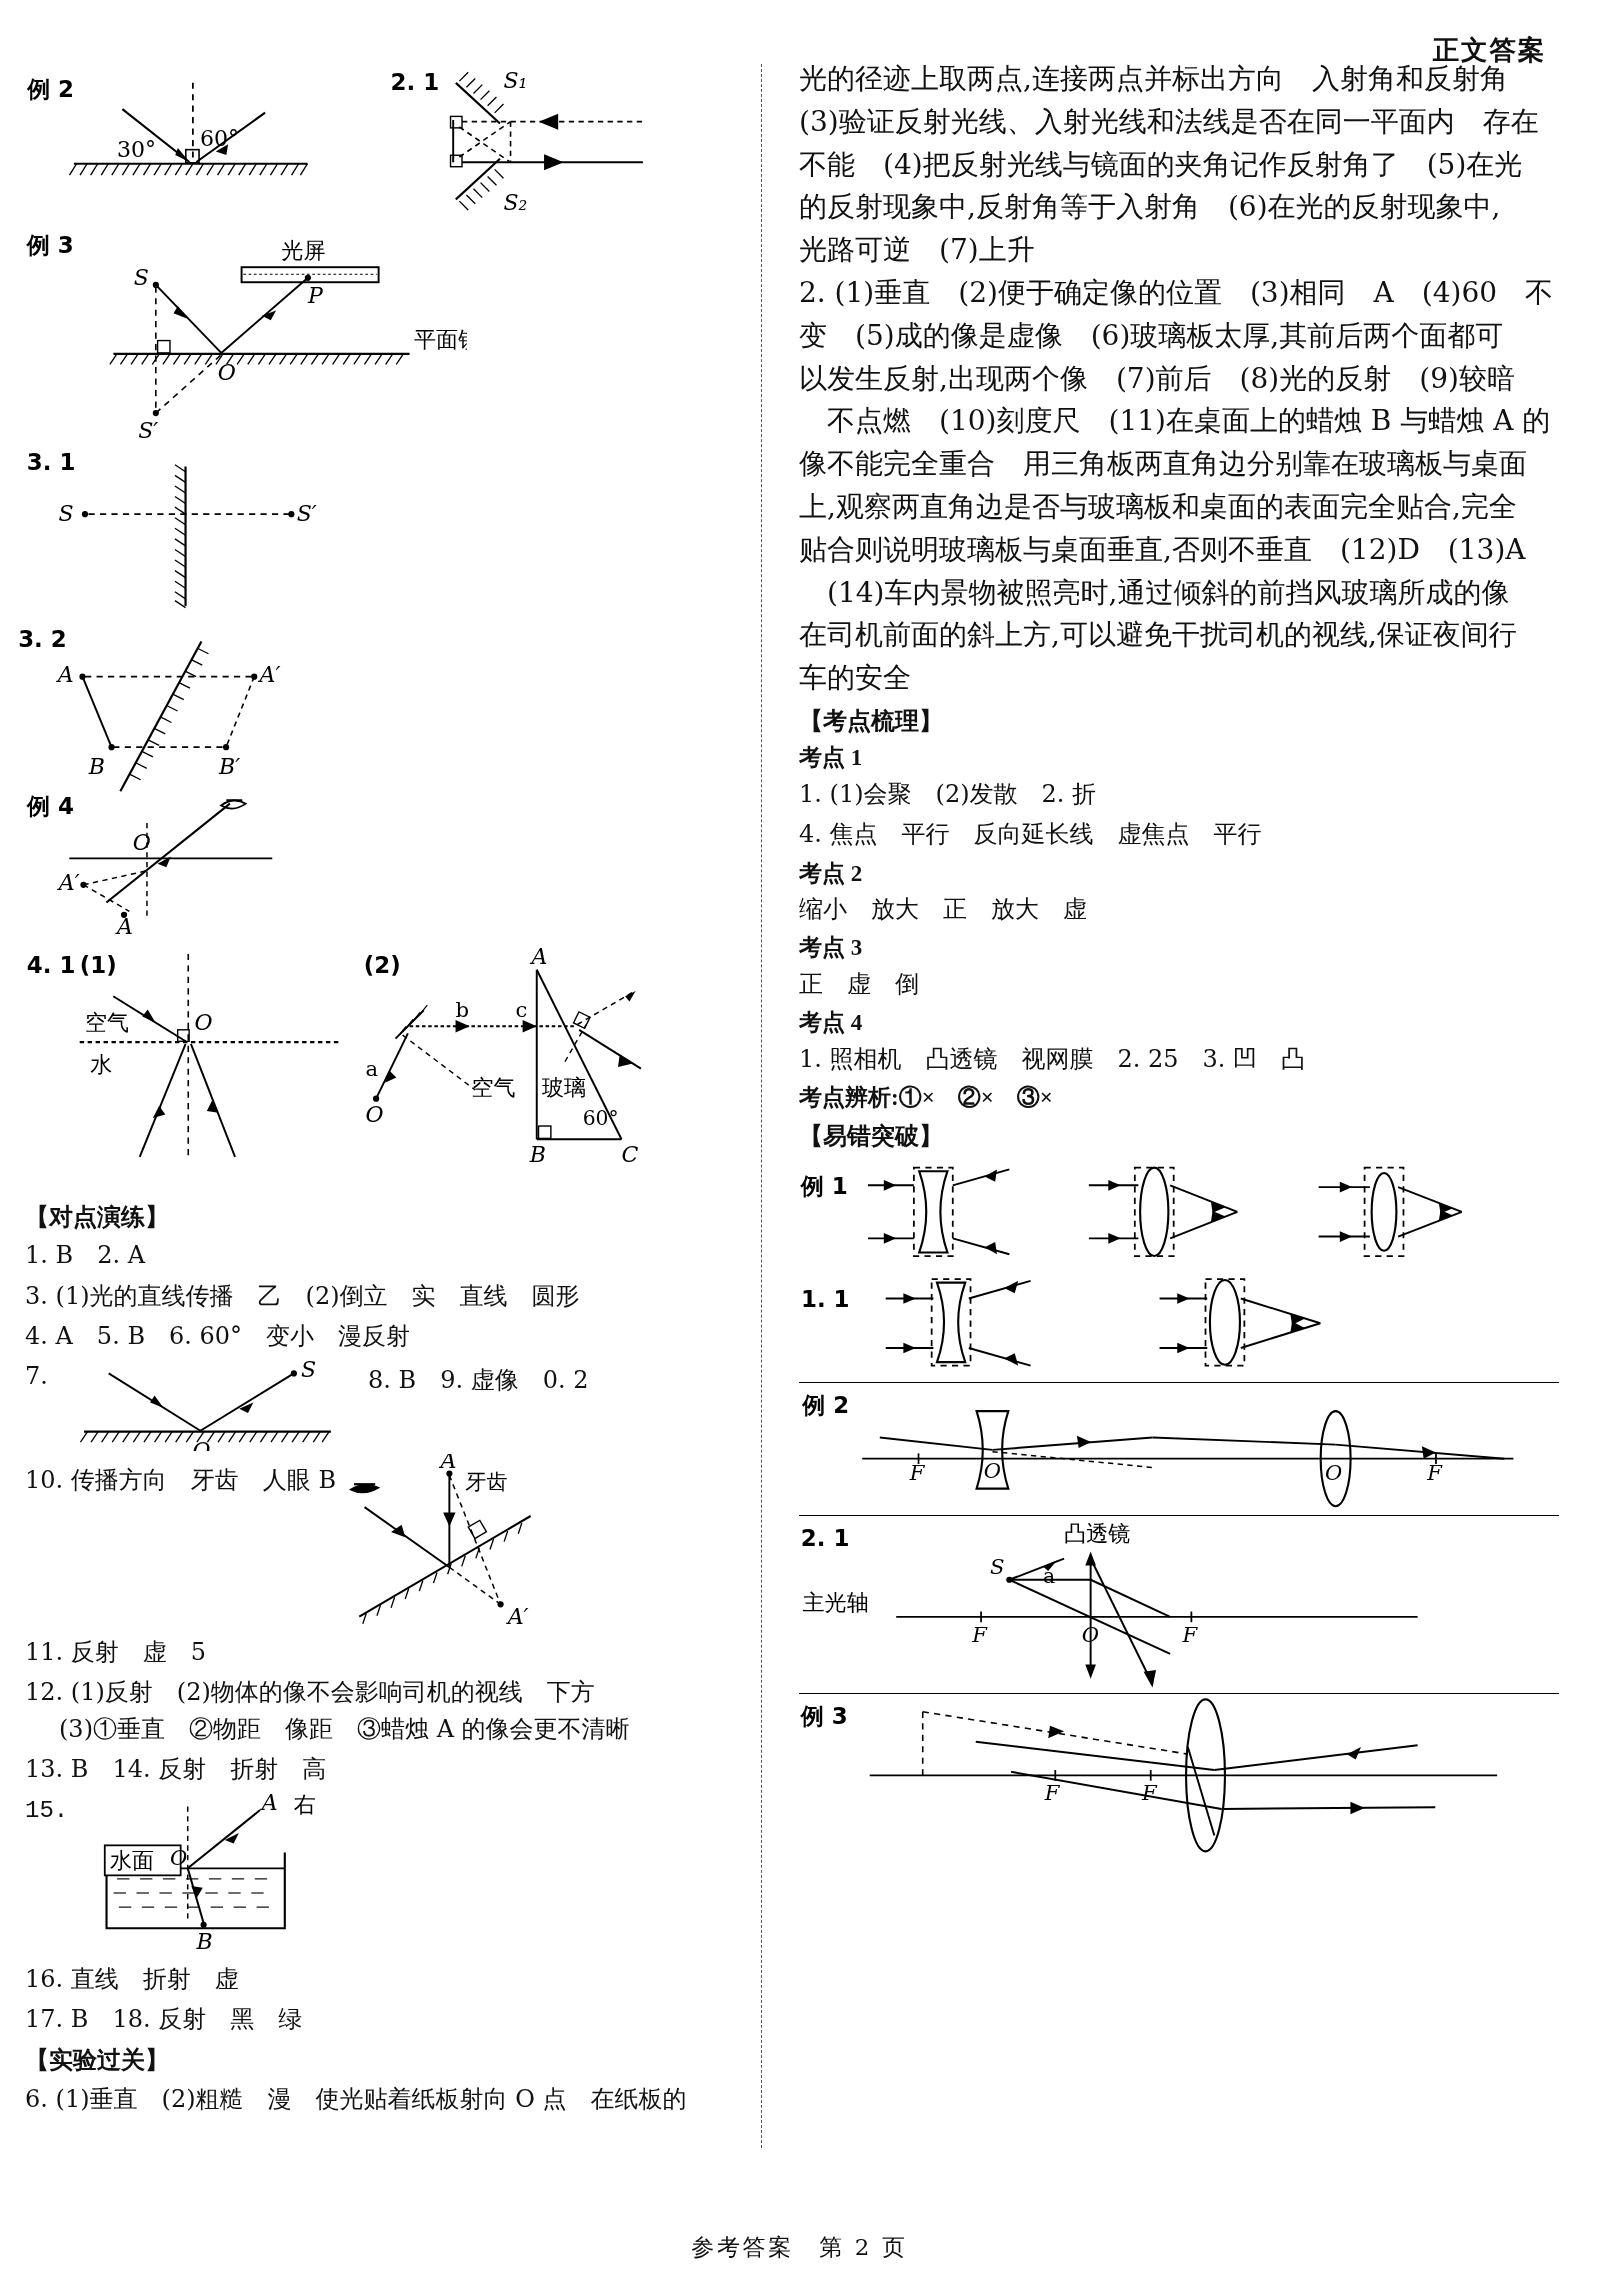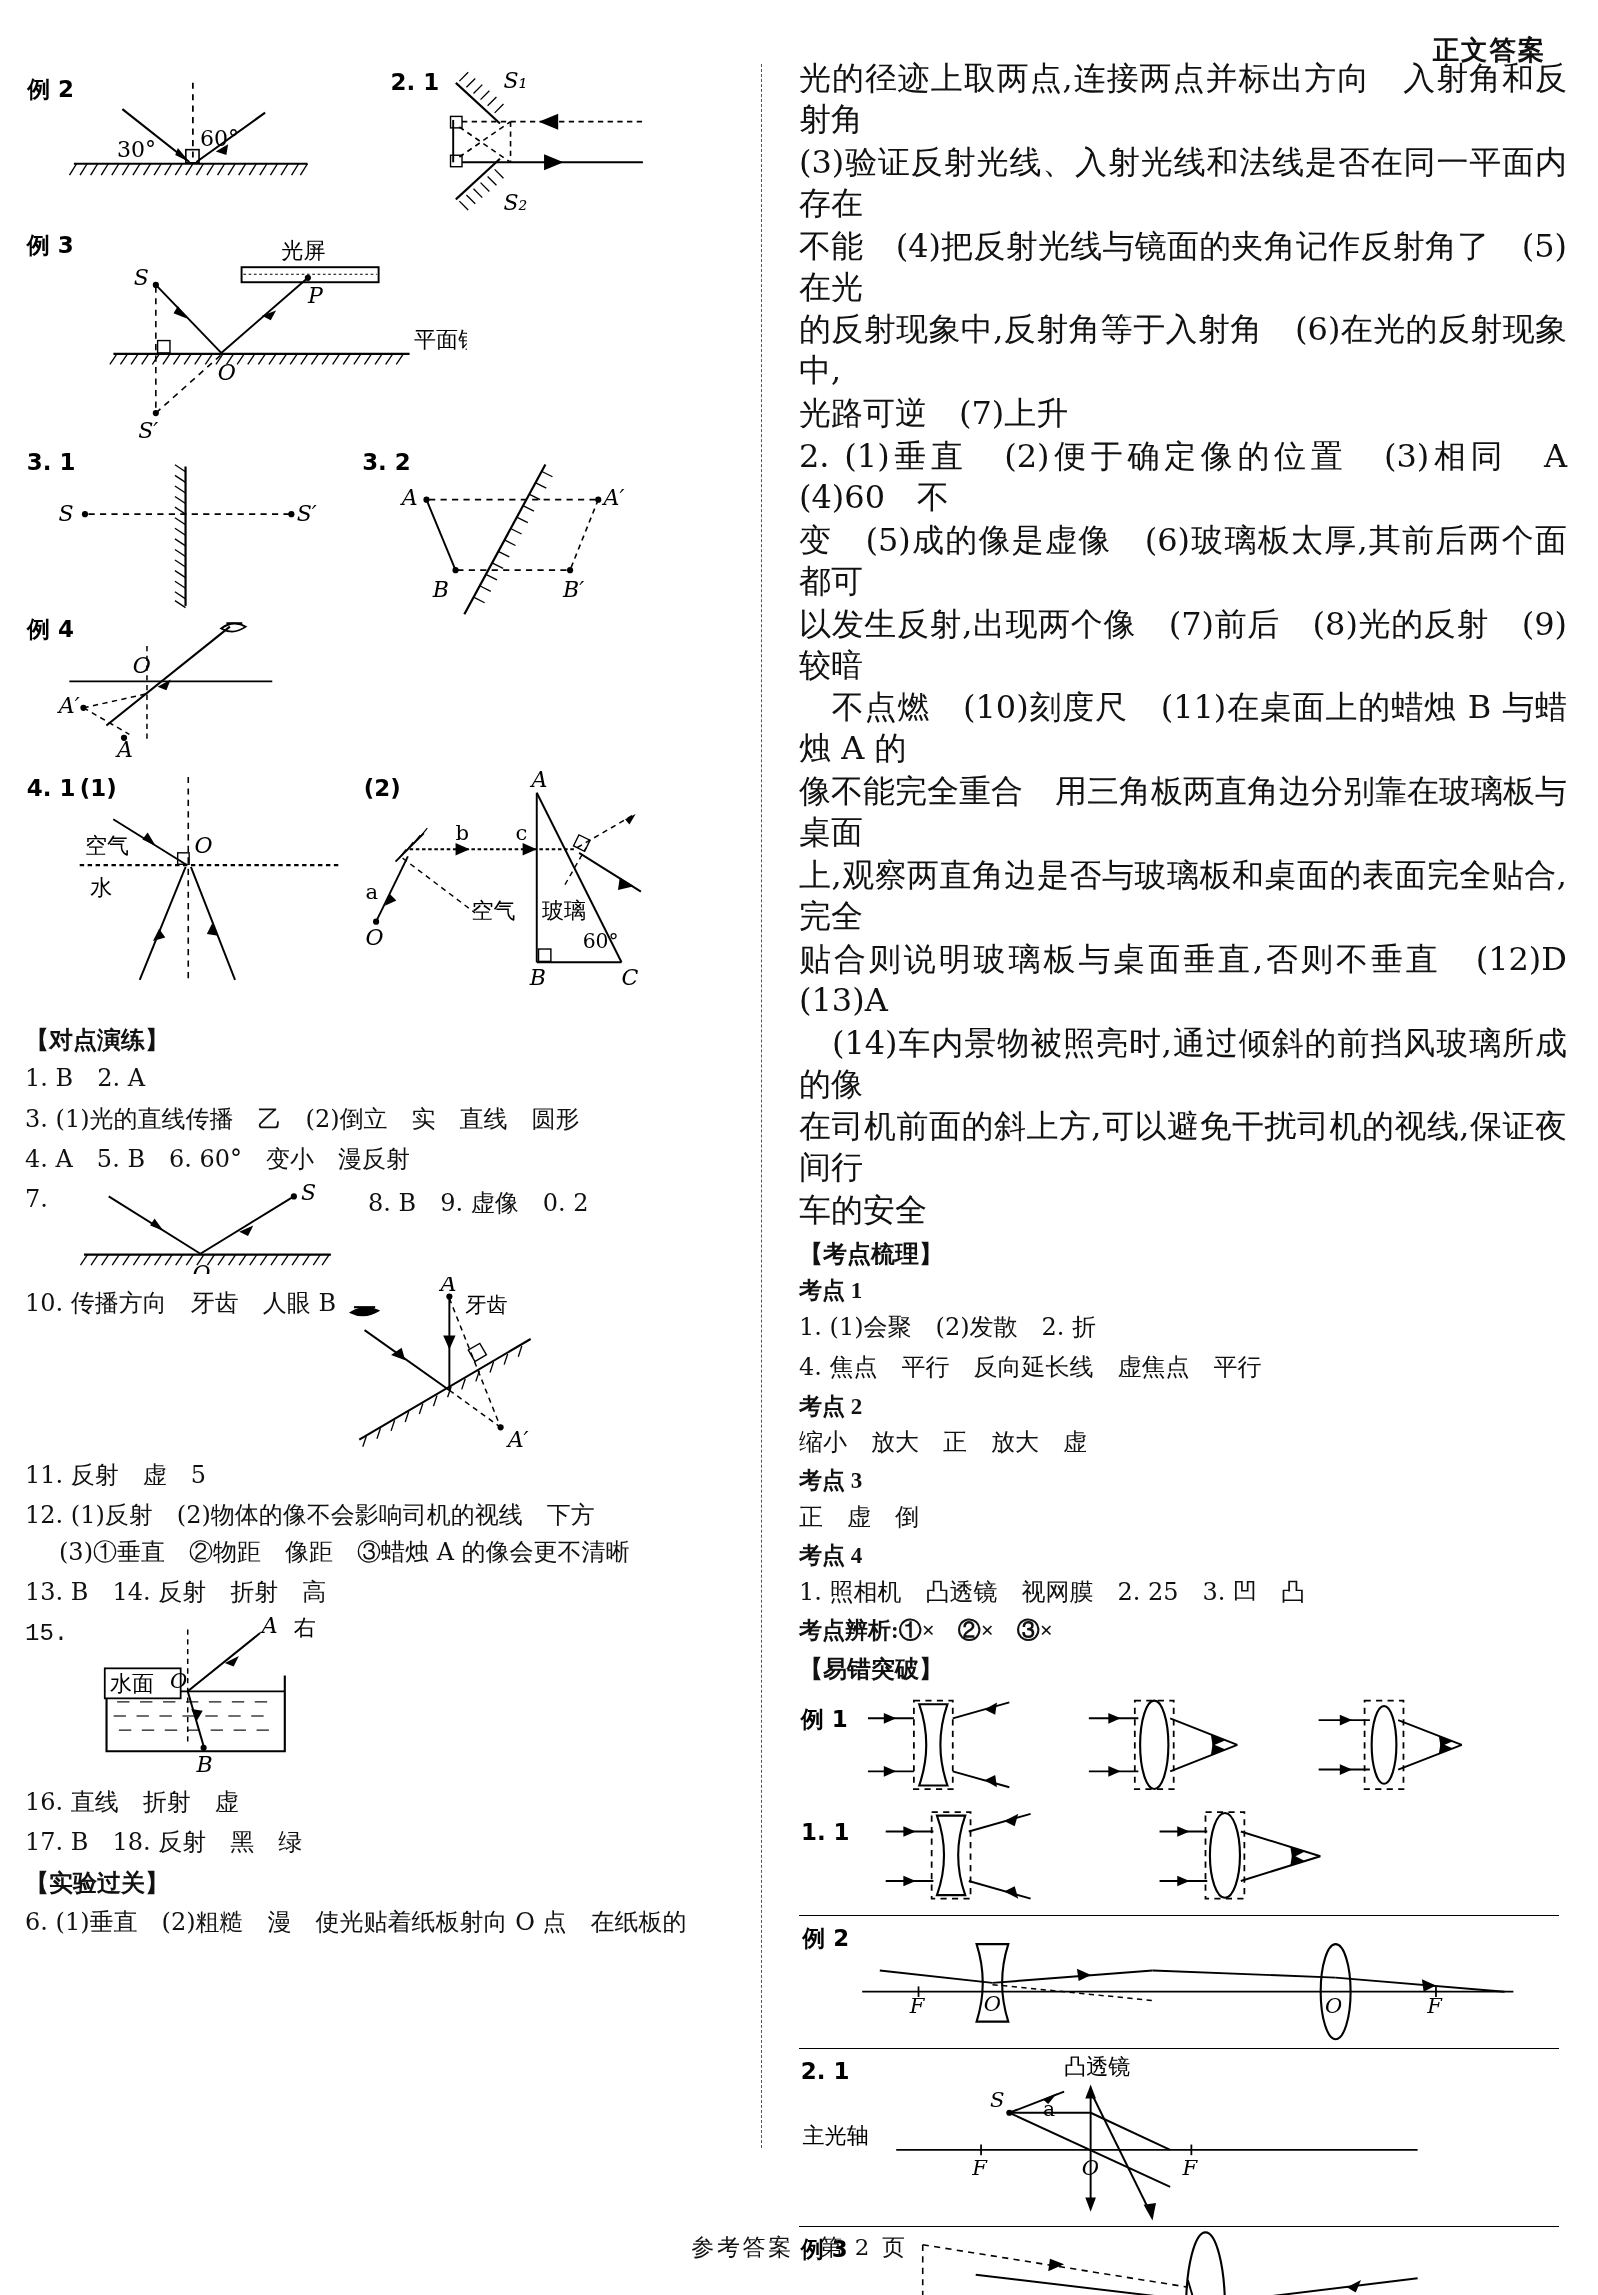--- a/index.html
+++ b/index.html
@@ -44,21 +44,21 @@
   }
   
   .line {
     font-size: 24px;
     line-height: 35px;
     margin: 0 0 5.3px 0;
     white-space: pre-wrap;
   }
   .line.tight { margin-bottom: 1.8px; }
   .para {
-    font-size: 32px;
+    font-size: 28px;
     line-height: 41px;
     margin: 0 0 1.8px 0;
     text-align: justify;
     white-space: pre-wrap;
   }
   .bracket-head {
     font-family: "DejaVu Sans", "Liberation Sans", sans-serif;
     font-weight: bold;
     font-size: 24px;
     margin: 7px 0 5.3px 0;
@@ -254,21 +254,21 @@
 
         <line x1="148" y1="72" x2="148" y2="215" stroke="#000" stroke-width="1.8" stroke-dasharray="7,6"></line>
         <rect x="150" y="133" width="14" height="14" fill="none" stroke="#000" stroke-width="1.6"></rect>
 
         <circle cx="148" cy="215" r="3.5" fill="#000"></circle>
         <text class="it" x="128" y="243" font-size="25">S′</text>
         <line x1="148" y1="215" x2="222" y2="149" stroke="#000" stroke-width="1.8" stroke-dasharray="7,6"></line>
       </svg>
     </div>
 
-    <div class="row" style="margin-top:-5.3px;">
+    <div class="row" style="margin-top:-5.3px;flex-direction:column;">
       <div class="fig">
         <svg width="344" height="177" viewBox="0 0 390 200">
           <text class="figlabel" x="2" y="36" font-size="25" font-weight="bold" font-family="DejaVu Sans, sans-serif">3. 1</text>
 
           <line x1="182" y1="32" x2="182" y2="190" stroke="#000" stroke-width="2.5"></line>
           <g stroke="#000" stroke-width="1.5">
             <line x1="182" y1="38" x2="170" y2="30"></line>
               <line x1="182" y1="50" x2="170" y2="42"></line>
             <line x1="182" y1="62" x2="170" y2="54"></line>
               <line x1="182" y1="74" x2="170" y2="66"></line>

